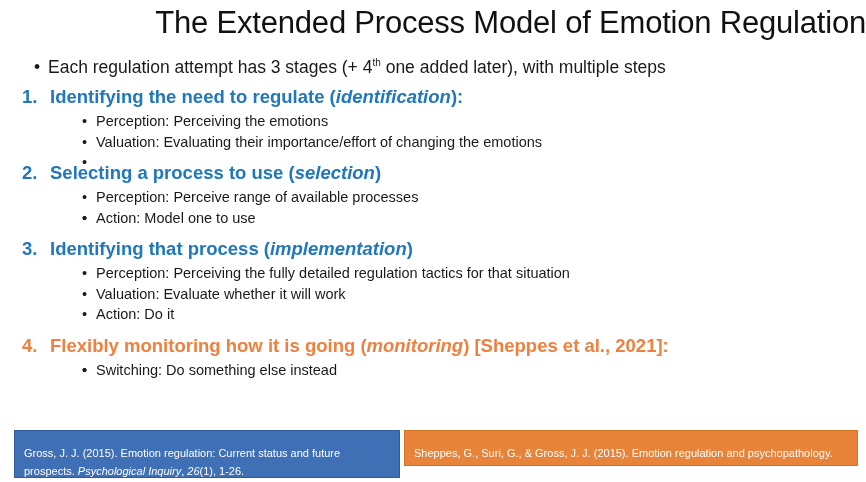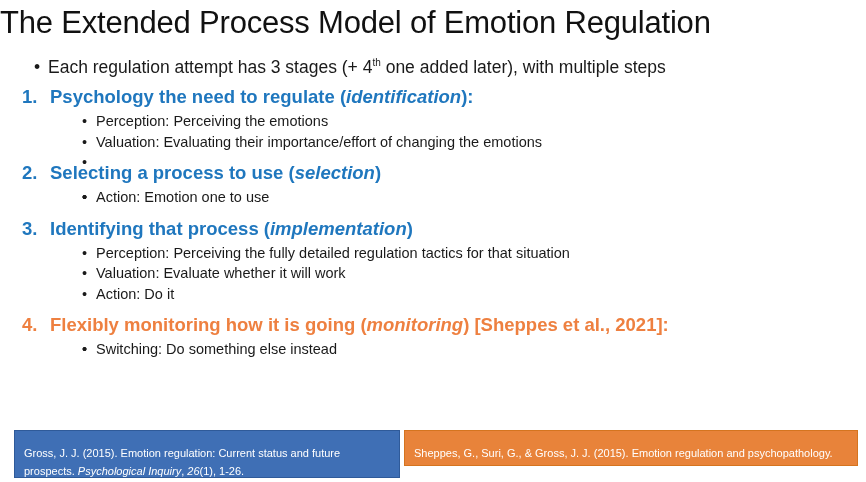--- a/index.html
+++ b/index.html
@@ -21,21 +21,21 @@
     inset: 0;
     background: #ffffff;
   }
 
   
   .slide-title {
     position: absolute;
     top: 3px;
     left: 0;
     width: 866px;
-    text-align: left;
+    text-align: right;
     font-size: 31px;
     line-height: 40px;
     font-weight: 400;
     letter-spacing: -0.2px;
     color: #111111;
     white-space: nowrap;
   }
 
   
   .body-area {
@@ -149,47 +149,47 @@
   <div class="slide-title">The Extended Process Model of Emotion Regulation</div>
 
   <div class="body-area">
 
     <div class="lead-line">
       <span class="dot">•</span><span>Each regulation attempt has 3 stages (+ 4</span><sup>th</sup><span> one added later), with multiple steps</span>
     </div>
 
     <div class="stage">
       <div class="stage-head stage-blue">
-        <span class="num">1.</span><span>Psychology the need to regulate (</span><em>identification</em><span>):</span>
+        <span class="num">1.</span><span>Identifying the need to regulate (</span><em>identification</em><span>):</span>
       </div>
       <div class="sub">
         <span class="dot">•</span><span>Perception: Perceiving the emotions</span>
       </div>
       <div class="sub">
         <span class="dot">•</span><span>Valuation: Evaluating their importance/effort of changing the emotions</span>
       </div>
       <div class="sub">
         <span class="dot">•</span>
       </div>
     </div>
 
     <div class="stage-gap"></div>
 
     <div class="stage">
       <div class="stage-head stage-blue">
         <span class="num">2.</span><span>Selecting a process to use (</span><em>selection</em><span>)</span>
       </div>
       <div class="sub">
+        <span class="dot">•</span><span>Perception: Perceive range of available processes</span>
+      </div>
+      <div class="sub">
         <span class="dot">•</span>
       </div>
       <div class="sub">
-        <span class="dot">•</span>
-      </div>
-      <div class="sub">
-        <span class="dot">•</span><span>Action: Emotion one to use</span>
+        <span class="dot">•</span><span>Action: Model one to use</span>
       </div>
     </div>
 
     <div class="stage-gap"></div>
 
     <div class="stage">
       <div class="stage-head stage-blue">
         <span class="num">3.</span><span>Identifying that process (</span><em>implementation</em><span>)</span>
       </div>
       <div class="sub">

